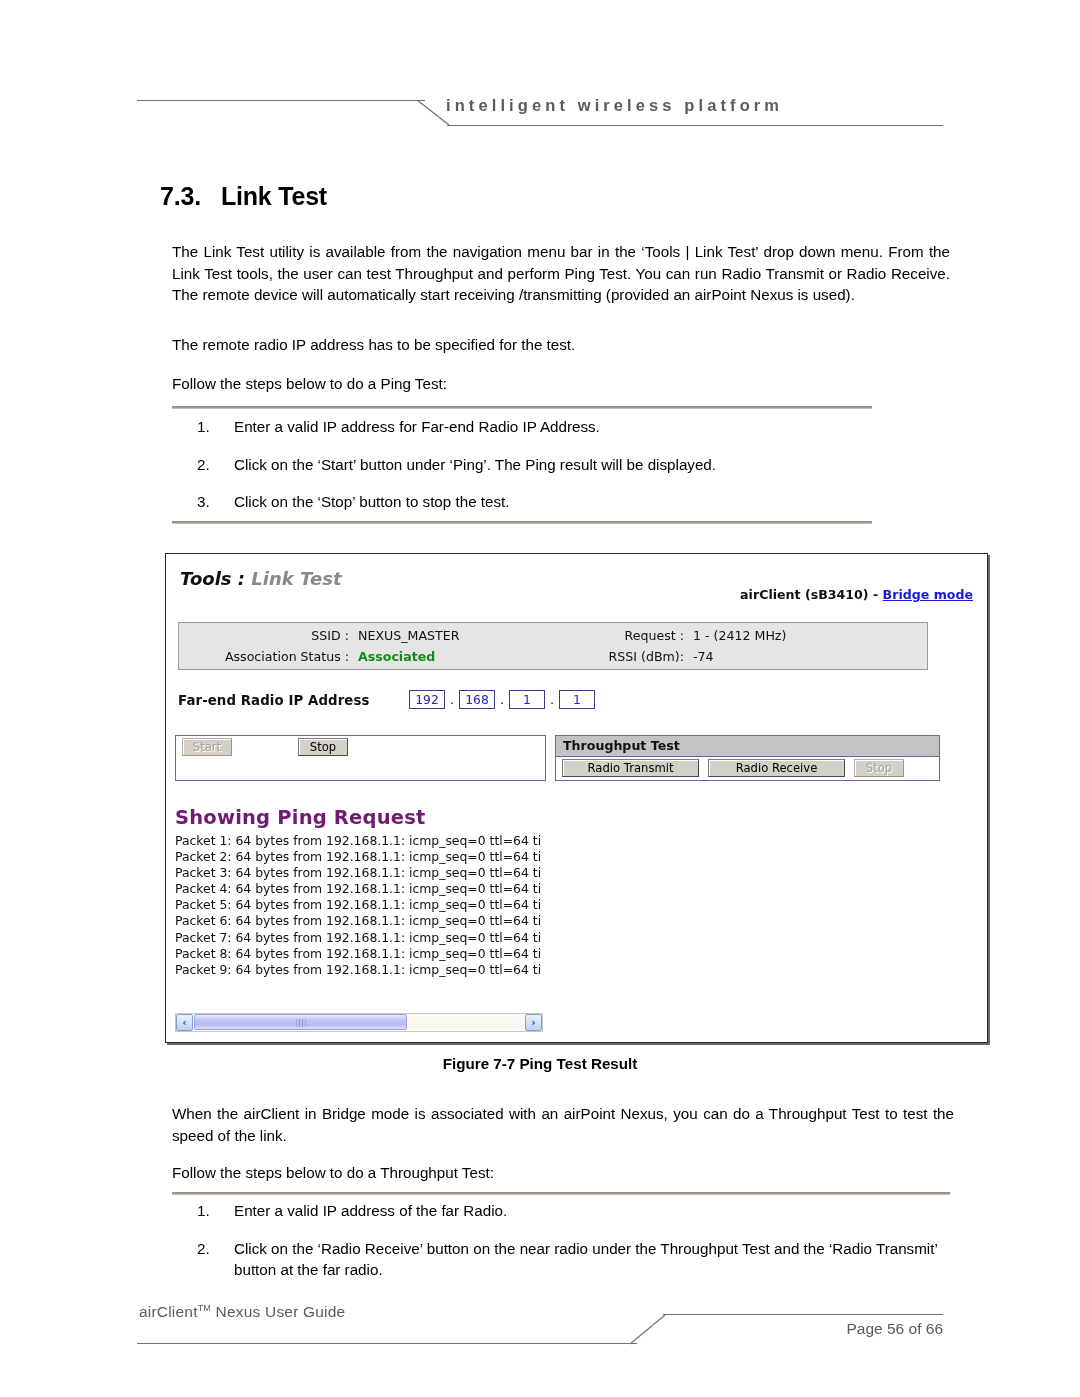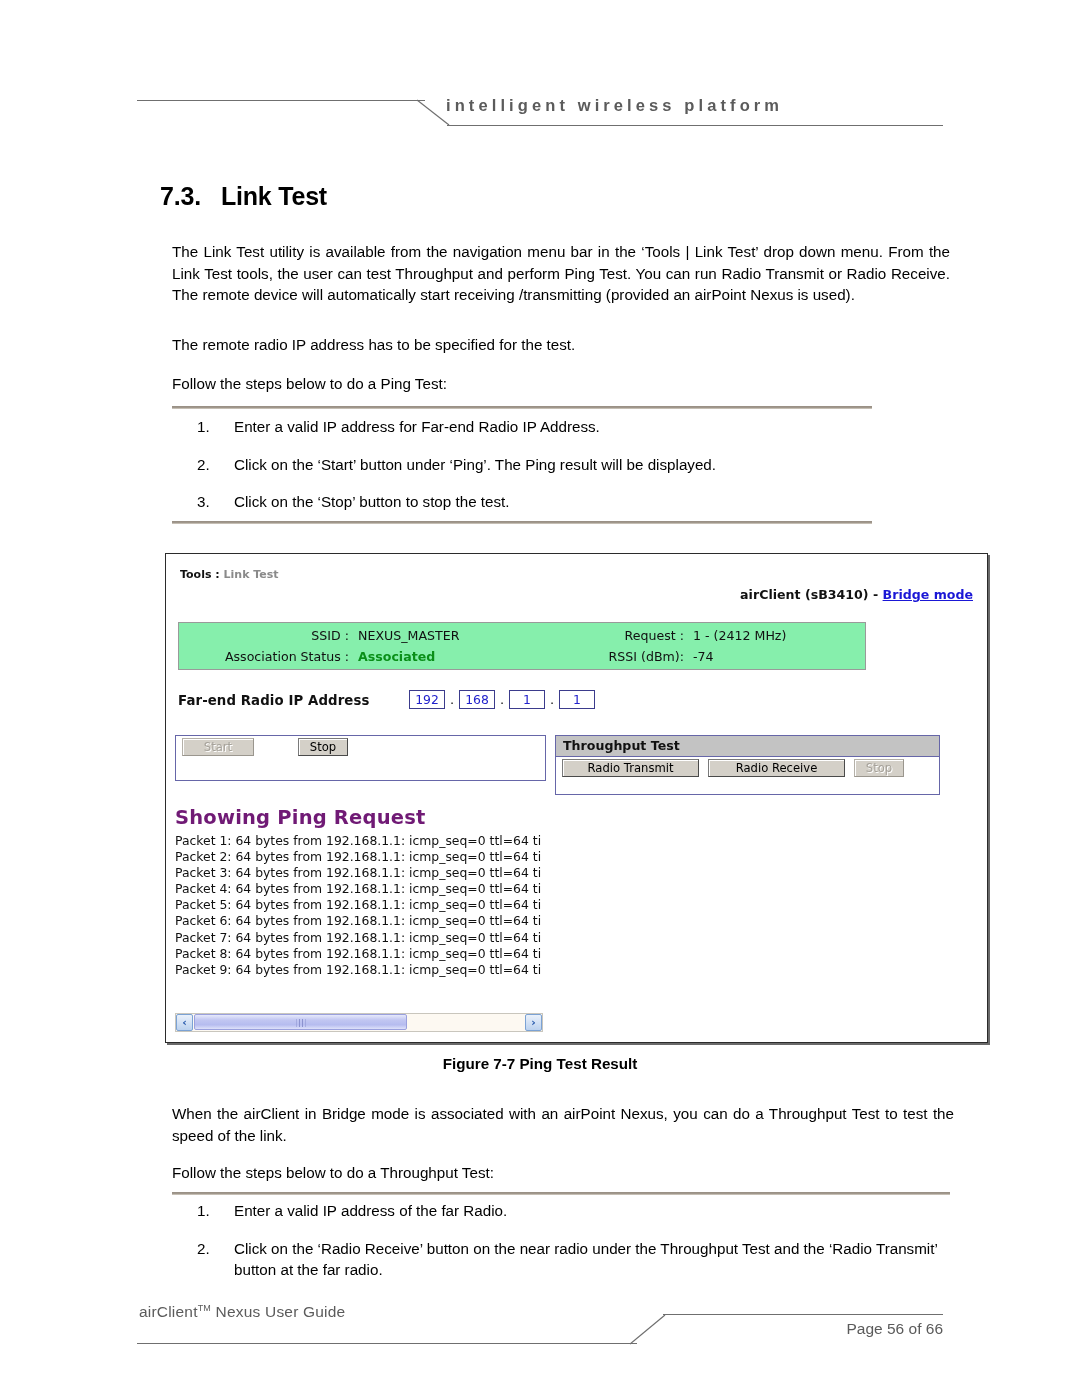--- a/index.html
+++ b/index.html
@@ -109,24 +109,25 @@
     box-sizing: border-box;
     box-shadow: 2px 2px 0 0 #6a6a6a;
     font-family: "DejaVu Sans", sans-serif;
     overflow: hidden;
   }
   .shot-inner { position: relative; width: 100%; height: 100%; }
 
   .tools-crumb {
     position: absolute;
     left: 14px; top: 14px;
-    font-size: 11px;
+    font-size: 18px;
     font-weight: bold;
     color: #111;
     white-space: nowrap;
+    font-style: italic;
   }
   .tools-crumb .crumb-sub {
     font-weight: bold;
     color: #8a8a8a;
   }
 
   .device-line {
     position: absolute;
     right: 14px; top: 33px;
     font-size: 12.6px;
@@ -136,24 +137,24 @@
   }
   .device-line .link {
     color: #1a17d6;
     text-decoration: underline;
     font-weight: bold;
   }
 
   .status-box {
     position: absolute;
     left: 12px; top: 68px;
-    width: 688px; height: 48px;
+    width: 750px; height: 48px;
     border: 1px solid #9a9a9a;
     box-sizing: border-box;
-    background: #86efac;
+    background: #e5e5e5;
   }
   .status-row {
     position: absolute;
     font-size: 12.6px;
     color: #111;
     white-space: nowrap;
   }
   .s-lbl { display: inline-block; text-align: right; }
   .s-val { display: inline-block; margin-left: 9px; }
   .s-val.green { color: #0a8f18; font-weight: bold; }
@@ -196,21 +197,21 @@
   }
 
   
   .panel {
     position: absolute;
     border: 1px solid #6666a8;
     box-sizing: border-box;
     background: #fff;
   }
   .panel-ping   { left: 9px;   top: 181px; width: 371px; height: 46px; }
-  .panel-thru   { left: 389px; top: 181px; width: 385px; height: 60px; }
+  .panel-thru   { left: 389px; top: 181px; width: 385px; height: 46px; }
   .panel-hdr {
     height: 21px;
     background: #c3c3c3;
     border-bottom: 1px solid #6666a8;
     font-size: 12.6px;
     font-weight: bold;
     color: #111;
     padding: 2px 0 0 7px;
     box-sizing: border-box;
     white-space: nowrap;
@@ -238,21 +239,21 @@
     cursor: default;
     padding: 0;
   }
   .btn.disabled {
     color: #a6a29a;
     text-shadow: 1px 1px 0 #ffffff;
     border-color: #b4b0a8;
     border-right-color: #9a968e;
     border-bottom-color: #9a968e;
   }
-  .btn-start  { left: 6px;   width: 72px; }
+  .btn-start  { left: 6px;   width: 50px; }
   .btn-stop   { left: 122px; width: 50px; }
   .btn-rtx    { left: 6px;   width: 137px; }
   .btn-rrx    { left: 152px; width: 137px; }
   .btn-tstop  { left: 298px; width: 50px; }
 
   .ping-title {
     position: absolute;
     left: 9px; top: 252px;
     font-size: 19.5px;
     font-weight: bold;

